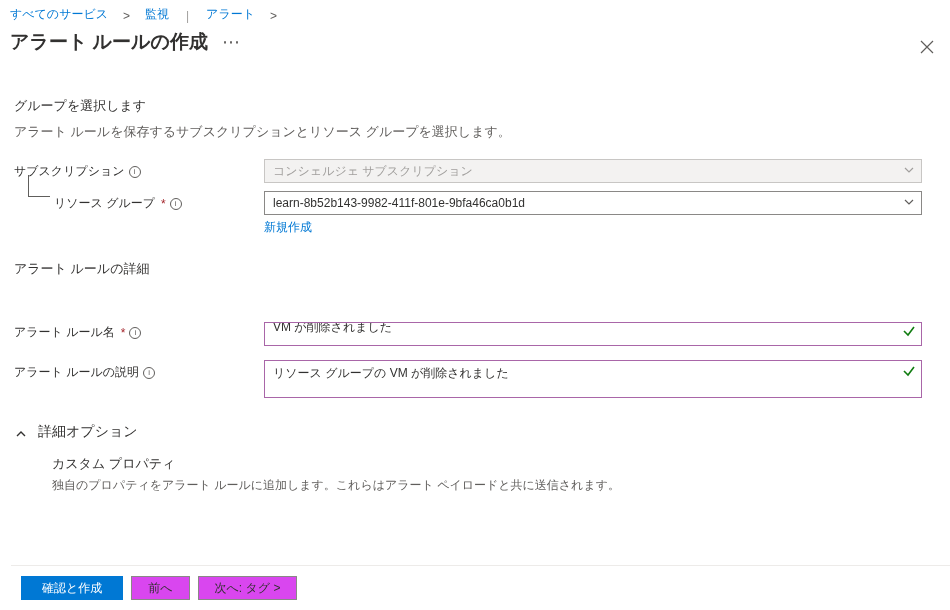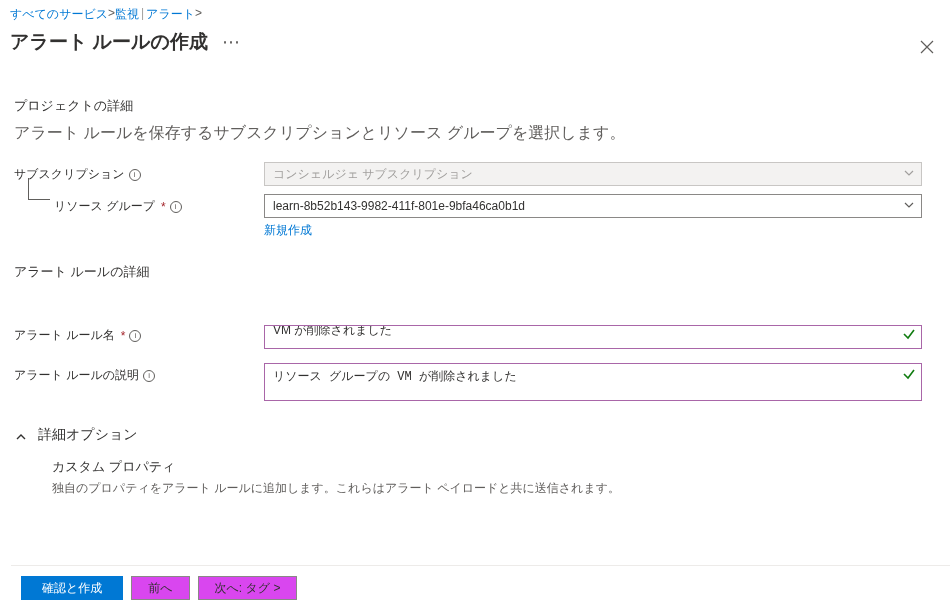--- a/index.html
+++ b/index.html
@@ -1,43 +1,43 @@
 <!DOCTYPE html>
 <html><head>
 <meta charset="utf-8">
 <style>
   * { box-sizing: border-box; margin: 0; padding: 0; }
   html, body { width: 950px; height: 610px; font-family: "Segoe UI", "Yu Gothic UI", Meiryo, sans-serif; font-size: 12px; color: #323130; background: #fff; overflow: hidden; }
   .page { position: relative; width: 100%; height: 100%; }
-  .breadcrumb { padding: 6px 10px 2px; font-size: 12px; display: flex; align-items: flex-start; gap: 0; }
+  .breadcrumb { padding: 6px 10px 2px; font-size: 12px; display: flex; align-items: flex-end; gap: 15px; }
   .breadcrumb a { color: #0078d4; text-decoration: none; cursor: pointer; }
   .breadcrumb .sep { color: #605e5c; }
   .breadcrumb .pipe { color: #a19f9d; margin: 0 2px; }
   .title-row { display: flex; align-items: center; padding: 4px 10px 14px; }
   .title { font-size: 19px; font-weight: 600; color: #323130; }
   .ellipsis { margin-left: 14px; color: #605e5c; font-size: 18px; cursor: pointer; line-height: 1; }
   .close-x { position: absolute; right: 16px; top: 40px; font-size: 16px; color: #605e5c; cursor: pointer; }
   .content { padding: 28px 14px 0; }
   .section-title { font-size: 13px; color: #323130; margin-bottom: 8px; }
-  .section-sub { font-size: 16px; color: #605e5c; margin-bottom: 18px; }
+  .section-sub { font-size: 13px; color: #605e5c; margin-bottom: 18px; }
   .form-row { display: flex; align-items: flex-start; margin-bottom: 8px; }
   .form-label { width: 250px; padding-top: 4px; font-size: 12px; color: #323130; display: flex; align-items: center; gap: 4px; }
   .form-label.indent { padding-left: 40px; position: relative; }
   .indent-line { position: absolute; left: 14px; top: -16px; width: 22px; height: 22px; border-left: 1px solid #605e5c; border-bottom: 1px solid #605e5c; }
   .req { color: #a4262c; margin-left: 2px; }
   .info-icon { display: inline-flex; width: 12px; height: 12px; border: 1px solid #605e5c; border-radius: 50%; align-items: center; justify-content: center; font-size: 8px; color: #605e5c; cursor: pointer; }
   .form-field { flex: 1; max-width: 658px; }
   .select { position: relative; height: 24px; border: 1px solid #8a8886; background: #fff; display: flex; align-items: center; padding: 0 29px 0 8px; font-size: 12px; cursor: pointer; }
   .select.disabled { background: #f3f2f1; color: #a19f9d; border-color: #c8c6c4; cursor: default; }
   .select .chev { position: absolute; right: 6px; top: 4px; pointer-events: none; }
   .link { color: #0078d4; font-size: 12px; cursor: pointer; margin-top: 4px; display: inline-block; }
   .input-row { display: flex; align-items: flex-start; margin-bottom: 14px; }
   .input-wrap { flex: 1; max-width: 658px; position: relative; }
   .text-input { width: 100%; height: 24px; border: 1px solid #a966a8; padding: 0 26px 13px 8px; font-size: 12px; color: #323130; outline: none; }
-  .text-area { width: 100%; height: 38px; border: 1px solid #a966a8; padding: 4px 26px 4px 8px; font-size: 12px; color: #323130; outline: none; resize: none; font-family: Liberation Mono, monospace; }
+  .text-area { width: 100%; height: 38px; border: 1px solid #a966a8; padding: 4px 26px 4px 8px; font-size: 12px; color: #323130; outline: none; resize: none; font-family: Liberation Sans, sans-serif; }
   .check-icon { position: absolute; right: 6px; top: 4px; color: #107c10; pointer-events: none; }
   .section-gap { margin-top: 24px; margin-bottom: 18px; }
   .adv-row { display: flex; align-items: flex-end; gap: 10px; margin-top: 22px; margin-bottom: 14px; cursor: pointer; }
   .adv-row .chev-up { color: #323130; }
   .adv-title { font-size: 14px; color: #323130; }
   .custom-block { padding-left: 38px; }
   .custom-title { font-size: 13px; color: #323130; margin-bottom: 4px; }
   .custom-sub { font-size: 12px; color: #605e5c; }
   .footer { position: absolute; bottom: 0; left: 11px; right: 0; border-top: 1px solid #edebe9; padding: 10px 10px; display: flex; gap: 8px; }
   .btn { height: 24px; padding: 0 16px; font-size: 12px; border: 1px solid #8a8886; background: #d946ef; color: #323130; cursor: pointer; display: inline-flex; align-items: center; }
@@ -62,21 +62,21 @@
     <div class="ellipsis">⋯</div>
   </div>
 
   <div class="close-x">
     <svg width="14" height="14" viewBox="0 0 14 14">
         <path d="M1 1 L13 13 M13 1 L1 13" stroke="#605e5c" stroke-width="1.2" fill="none"></path>
       </svg>
   </div>
 
   <div class="content">
-    <div class="section-title">プロジェクトの詳細</div>
+    <div class="section-title">グループを選択します</div>
     <div class="section-sub">アラート ルールを保存するサブスクリプションとリソース グループを選択します。</div>
 
     <div class="form-row">
       <div class="form-label">
         <span>サブスクリプション</span>
         <span class="info-icon">i</span>
       </div>
       <div class="form-field">
         <div class="select disabled">
           <span>コンシェルジェ サブスクリプション</span>

